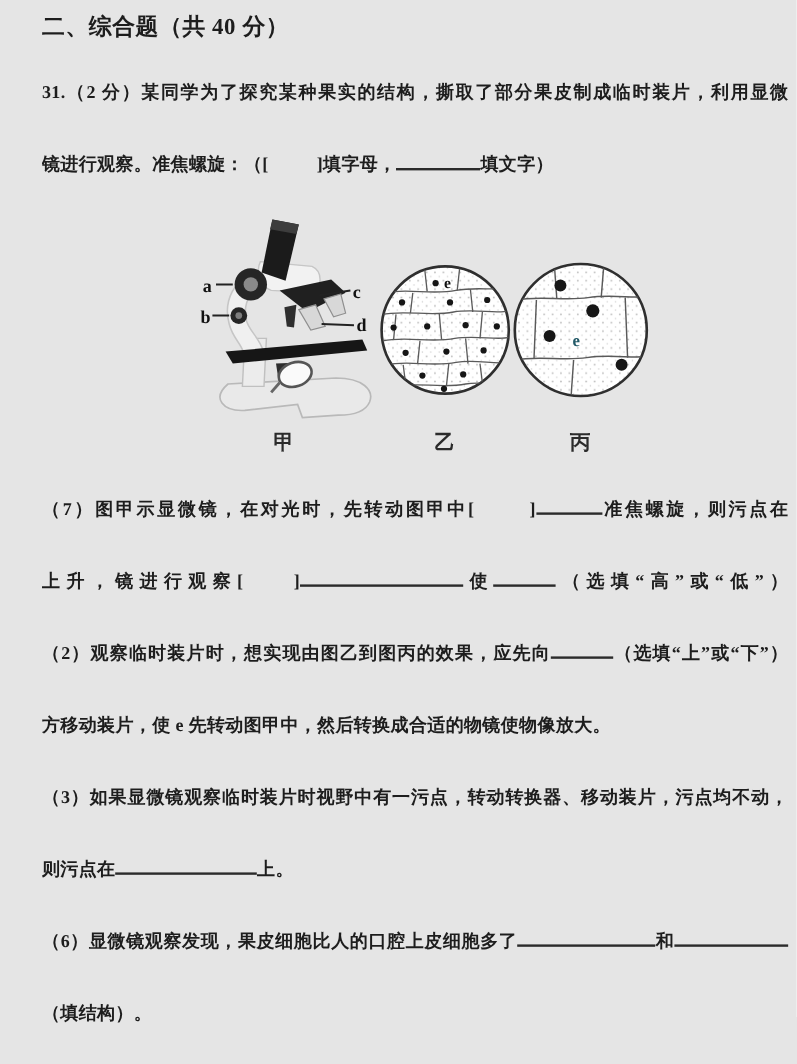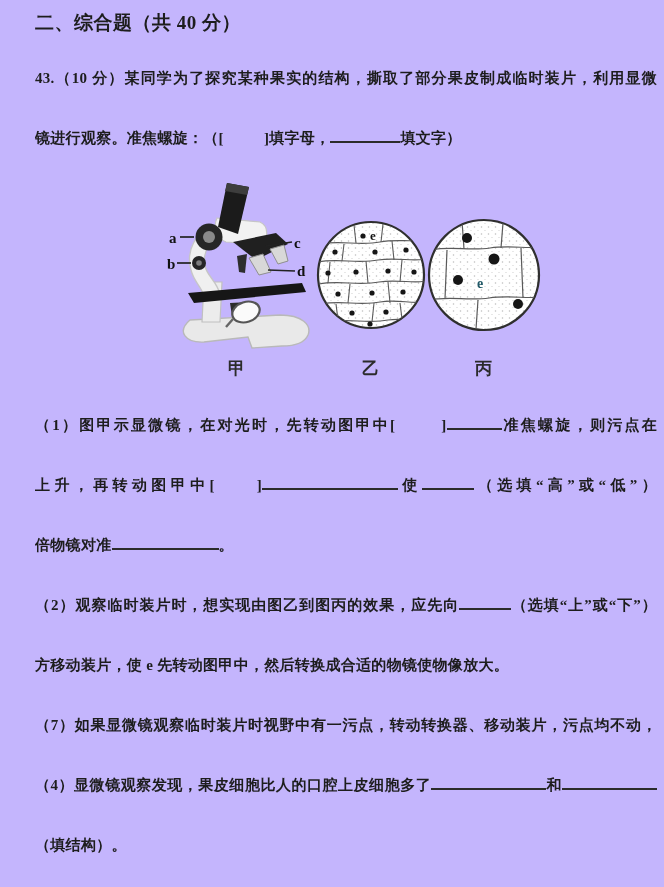--- a/index.html
+++ b/index.html
@@ -2,21 +2,21 @@
 <html><head>
 <meta charset="utf-8">
 <style>
   html, body { margin: 0; padding: 0; background: #ffffff; }
   .page {
     position: relative;
     width: 664px; height: 887px;
     box-sizing: border-box;
     padding: 10px 7px 0 35px;
     overflow: hidden;
-    background: #c4b5fd;
+    background: #e5e5e5;
     font-family: "Liberation Serif", "DejaVu Serif", serif;
     font-weight: 700;
     color: #1d1d1d;
   }
   .sec-heading {
     font-size: 19px;
     line-height: 26px;
     margin: 0 0 20px 0;
     letter-spacing: 0.5px;
   }
@@ -45,21 +45,21 @@
   }
 </style>
 </head>
 <body>
 
 <main class="page">
 
   <h1 class="sec-heading">二、综合题（共 40 分）</h1>
 
   <section>
-    <p class="line jfull">43.（10 分）某同学为了探究某种果实的结构，撕取了部分果皮制成临时装片，利用显微</p>
+    <p class="line jfull">31.（2 分）某同学为了探究某种果实的结构，撕取了部分果皮制成临时装片，利用显微</p>
     <p class="line"><span>镜进行观察。准焦螺旋：（[</span><span class="gap w40"></span><span>]填字母，</span><span class="blank w70"></span><span>填文字）</span></p>
 
     <figure class="figure" style="margin:10px 0 4px 95px;">
       <svg width="520" height="212" viewBox="0 0 520 212">
         <defs>
           <pattern id="stip" width="7" height="7" patternUnits="userSpaceOnUse">
             <rect width="7" height="7" fill="#ffffff"></rect>
             <circle cx="1.5" cy="2" r="0.75" fill="#bdbdbd"></circle>
             <circle cx="5" cy="5.5" r="0.6" fill="#cccccc"></circle>
           </pattern>
@@ -170,31 +170,31 @@
           </g>
           <text class="figlabel" x="347" y="112" font-size="14" fill="#235a68">e</text>
         </g>
 
         <text class="figlabel" x="98" y="198" font-size="17" fill="#2b2b2b">甲</text>
         <text class="figlabel" x="232" y="198" font-size="17" fill="#2b2b2b">乙</text>
         <text class="figlabel" x="345" y="198" font-size="17" fill="#2b2b2b">丙</text>
       </svg>
     </figure>
 
-    <p class="line jfull"><span>（1）图甲示显微镜，在对光时，先转动图甲中[</span><span class="gap w46"></span><span>]</span><span class="blank w55"></span><span>准焦螺旋，则污点在</span></p>
-
-    <p class="line jfull"><span>上升，再转动图甲中[</span><span class="gap w42"></span><span>]</span><span class="blank w136"></span><span>使</span><span class="blank w52"></span><span>（选填“高”或“低”）</span></p>
-
-    <p class="line"><span>倍物镜对准</span><span class="blank w107"></span><span>。</span></p>
+    <p class="line jfull"><span>（7）图甲示显微镜，在对光时，先转动图甲中[</span><span class="gap w46"></span><span>]</span><span class="blank w55"></span><span>准焦螺旋，则污点在</span></p>
+
+    <p class="line jfull"><span>上升，镜进行观察[</span><span class="gap w42"></span><span>]</span><span class="blank w136"></span><span>使</span><span class="blank w52"></span><span>（选填“高”或“低”）</span></p>
+
 
     <p class="line jfull"><span>（2）观察临时装片时，想实现由图乙到图丙的效果，应先向</span><span class="blank w52"></span><span>（选填“上”或“下”）</span></p>
 
     <p class="line">方移动装片，使 e 先转动图甲中，然后转换成合适的物镜使物像放大。</p>
 
-    <p class="line jfull">（7）如果显微镜观察临时装片时视野中有一污点，转动转换器、移动装片，污点均不动，</p>
-
-
-    <p class="line jfull"><span>（4）显微镜观察发现，果皮细胞比人的口腔上皮细胞多了</span><span class="blank w115"></span><span>和</span><span class="blank w95"></span></p>
+    <p class="line jfull">（3）如果显微镜观察临时装片时视野中有一污点，转动转换器、移动装片，污点均不动，</p>
+
+    <p class="line"><span>则污点在</span><span class="blank w118"></span><span>上。</span></p>
+
+    <p class="line jfull"><span>（6）显微镜观察发现，果皮细胞比人的口腔上皮细胞多了</span><span class="blank w115"></span><span>和</span><span class="blank w95"></span></p>
 
     <p class="line">（填结构）。</p>
   </section>
 
 </main>
 
 </body></html>

